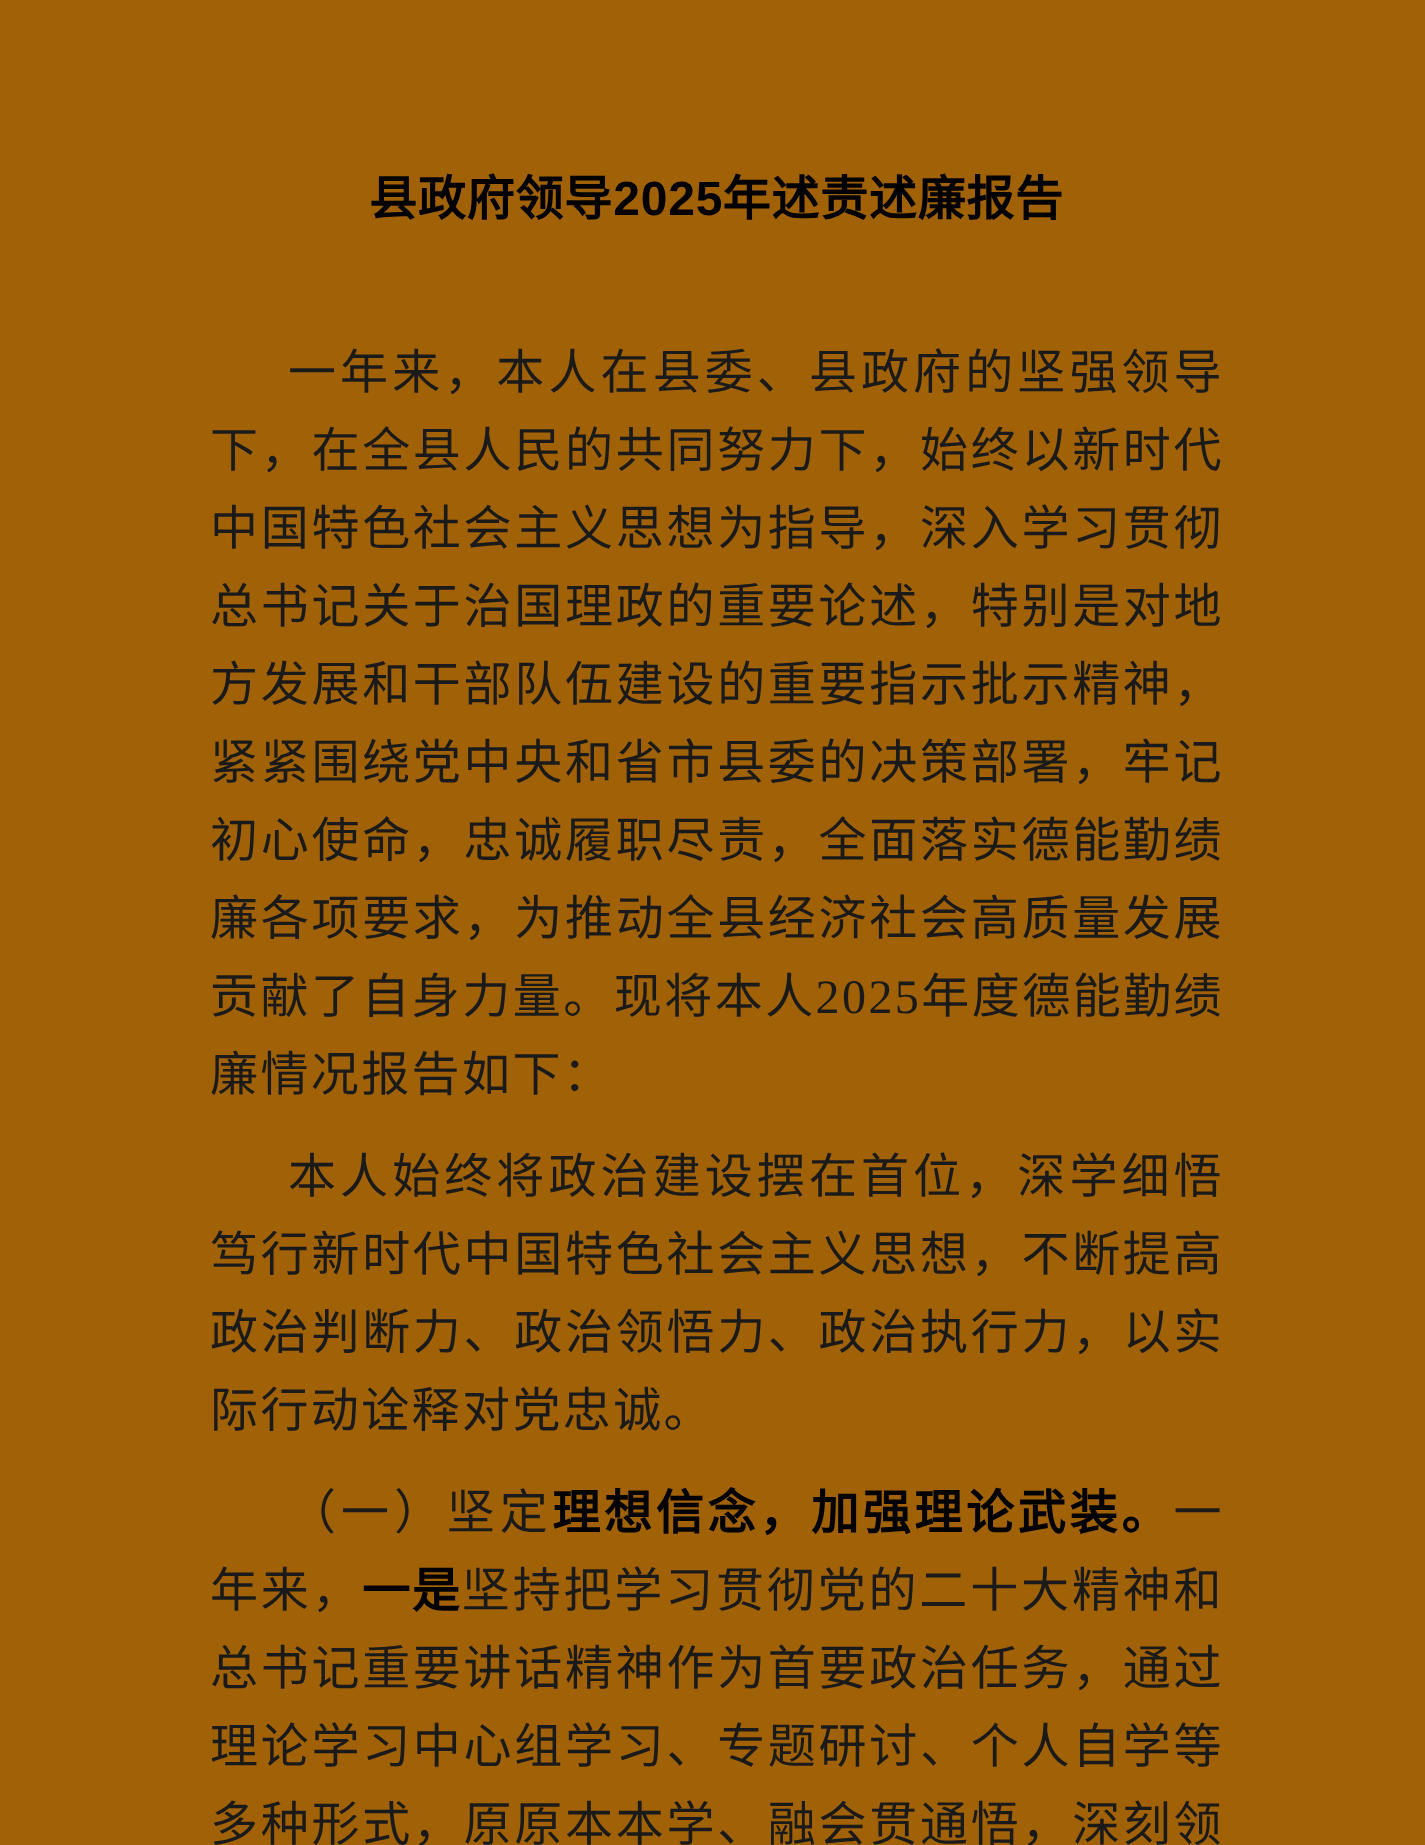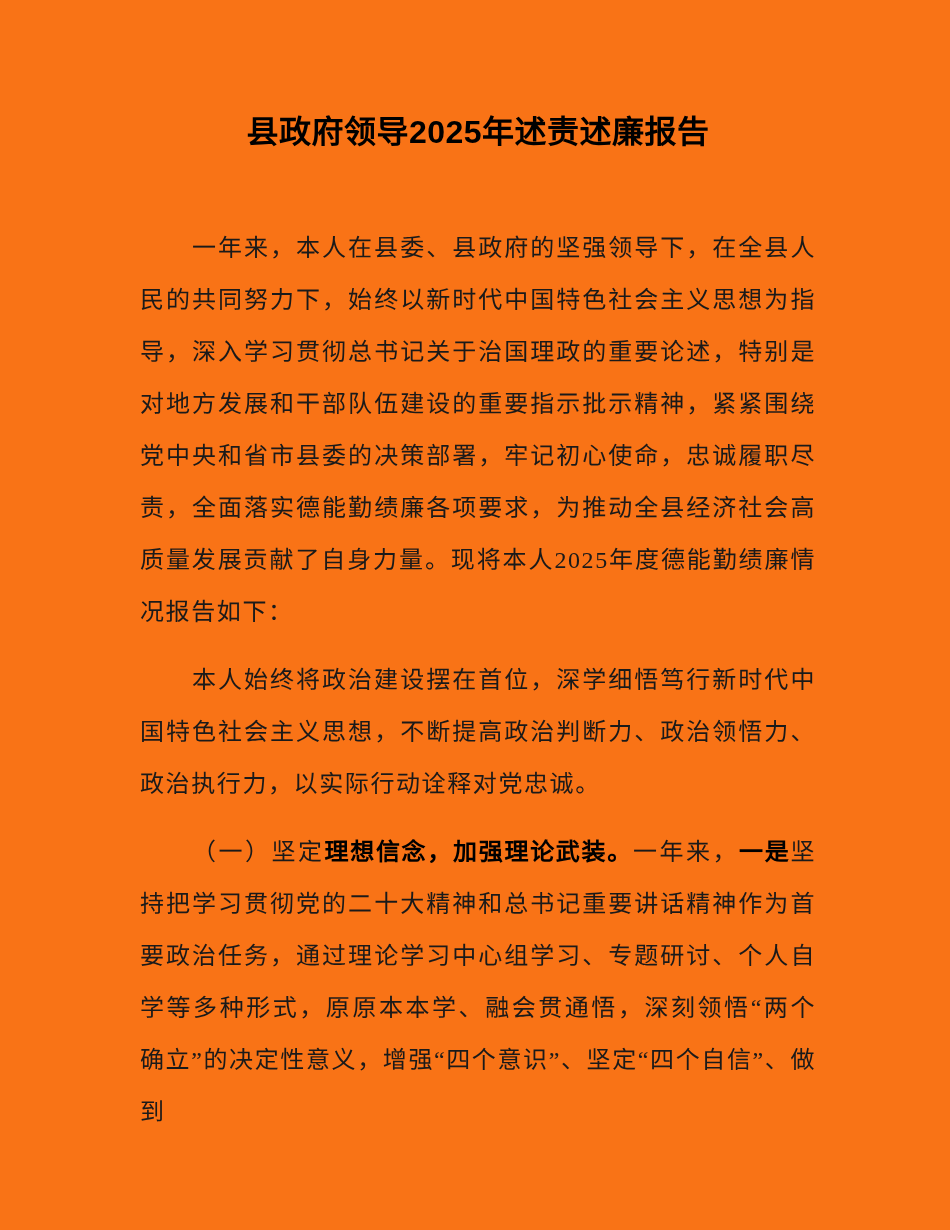--- a/index.html
+++ b/index.html
@@ -7,21 +7,21 @@
     margin: 0;
     padding: 0;
     background: #ffffff;
   }
 
   .page {
     position: relative;
     width: 950px;
     height: 1230px;
     margin: 0 auto;
-    background: #f97316;
+    background: #a16207;
     overflow: hidden;
     box-sizing: border-box;
   }
 
   .doc-body {
     position: absolute;
     left: 140px;
     top: 0;
     width: 676px;
   }
@@ -49,21 +49,21 @@
     color: #111111;
     text-indent: 48px;
     margin: 0;
     padding-top: 20px;
     letter-spacing: 0.6px;
   }
 
   
   .para {
     font-family: "Liberation Serif", "DejaVu Serif", serif;
-    font-size: 24px;
+    font-size: 32px;
     line-height: 52px;
     color: #1a1a1a;
     text-align: justify;
     text-justify: inter-ideograph;
     text-indent: 52px;
     margin: 0;
     letter-spacing: 1.6px;
     word-break: break-all;
   }
 

